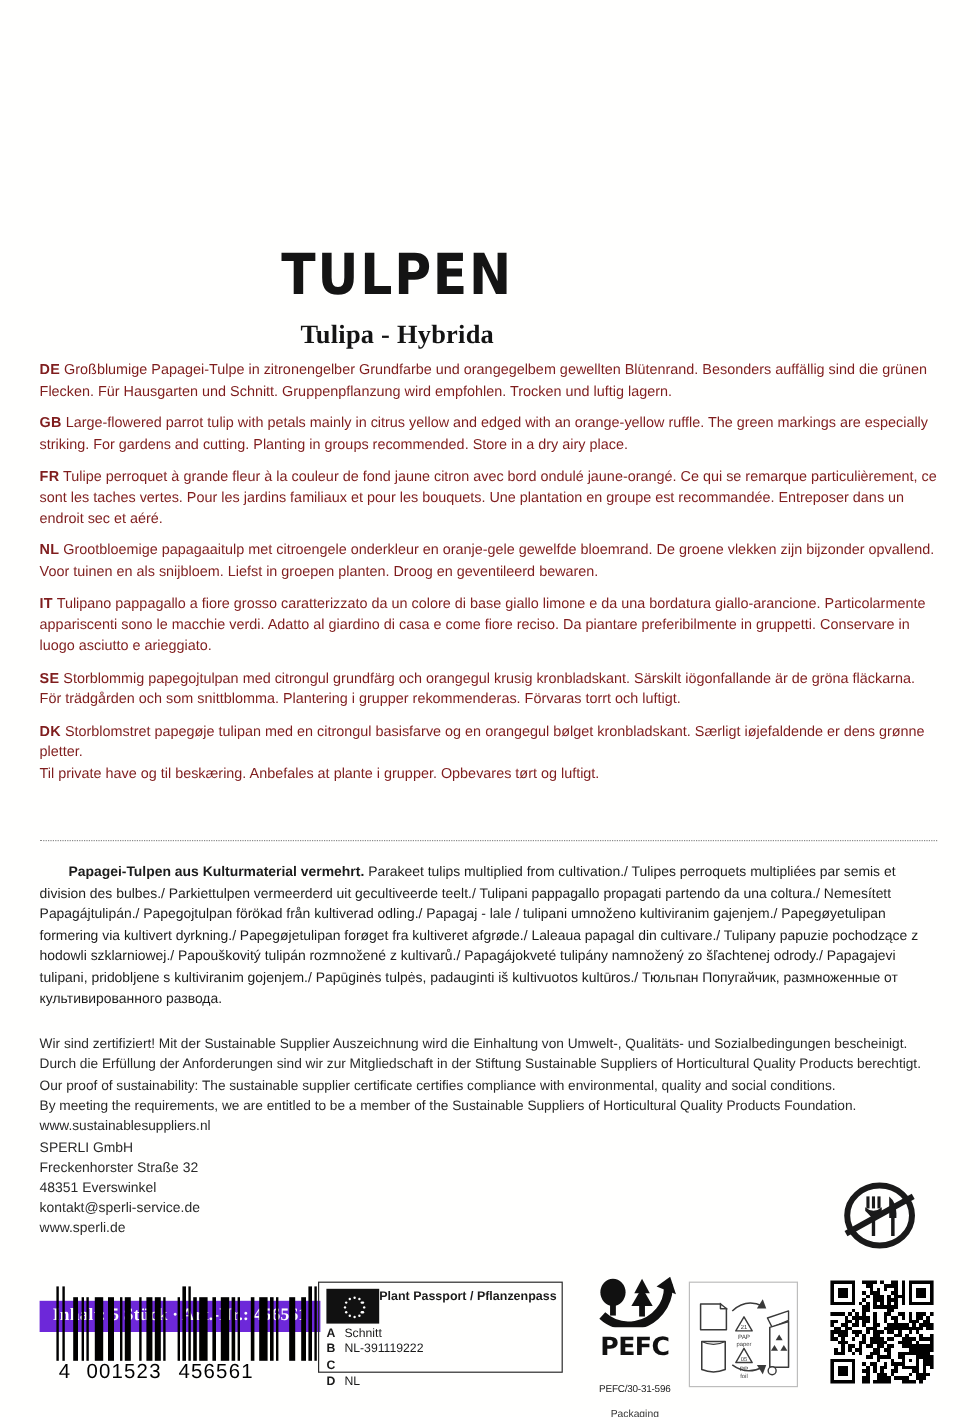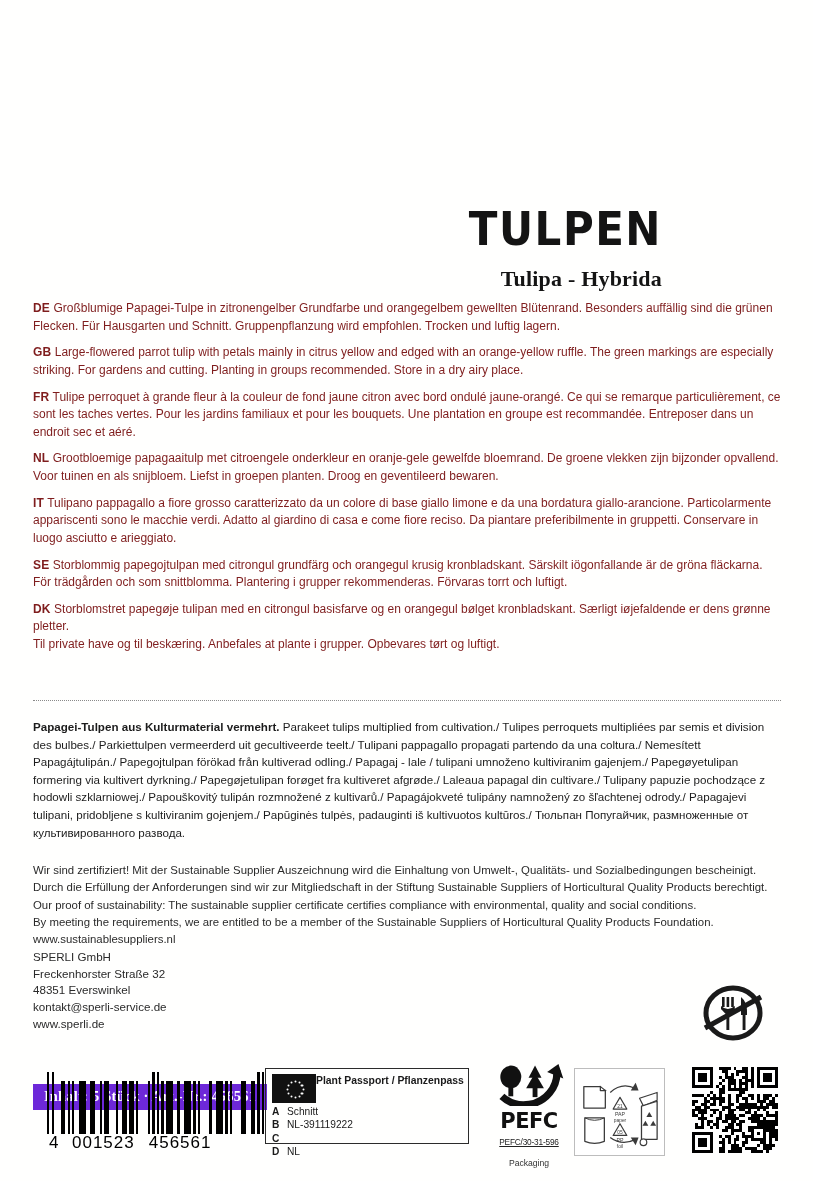--- a/index.html
+++ b/index.html
@@ -23,21 +23,21 @@
     height: 1181px;
     background: #fffffe;
   }
 
   
   .title-block {
     position: absolute;
     left: 0;
     top: 206px;
     width: 662px;
-    text-align: right;
+    text-align: center;
   }
   .main-title {
     font-family: "DejaVu Sans", sans-serif;
     font-size: 42px;
     font-weight: 700;
     letter-spacing: 1.5px;
     color: #141414;
     line-height: 1;
     transform: scaleY(1.12);
     transform-origin: center top;
@@ -85,21 +85,21 @@
   
   .propagation {
     position: absolute;
     left: 33px;
     top: 718px;
     width: 748px;
     font-size: 11.6px;
     line-height: 1.52;
     color: #1c1c1c;
   }
-  .propagation b { font-weight: 700; }
+  .propagation b { font-weight: 700; margin-left: 24px; }
 
   
   .sustain {
     position: absolute;
     left: 33px;
     top: 862px;
     width: 748px;
     font-size: 11.4px;
     line-height: 1.52;
     color: #2a2a2a;
@@ -238,23 +238,22 @@
     font-weight: 700;
     font-size: 21px;
     letter-spacing: -0.5px;
     color: #111;
     line-height: 1;
     margin-top: 1px;
   }
   .pefc-code {
     font-size: 8.3px;
     color: #222;
-    margin-top: 5px;
+    margin-top: 19px;
     letter-spacing: -0.2px;
-    text-decoration: underline;
   }
   .pefc-pack {
     font-size: 8.6px;
     color: #333;
     margin-top: 11px;
   }
 
   
   .recycle-box {
     position: absolute;

